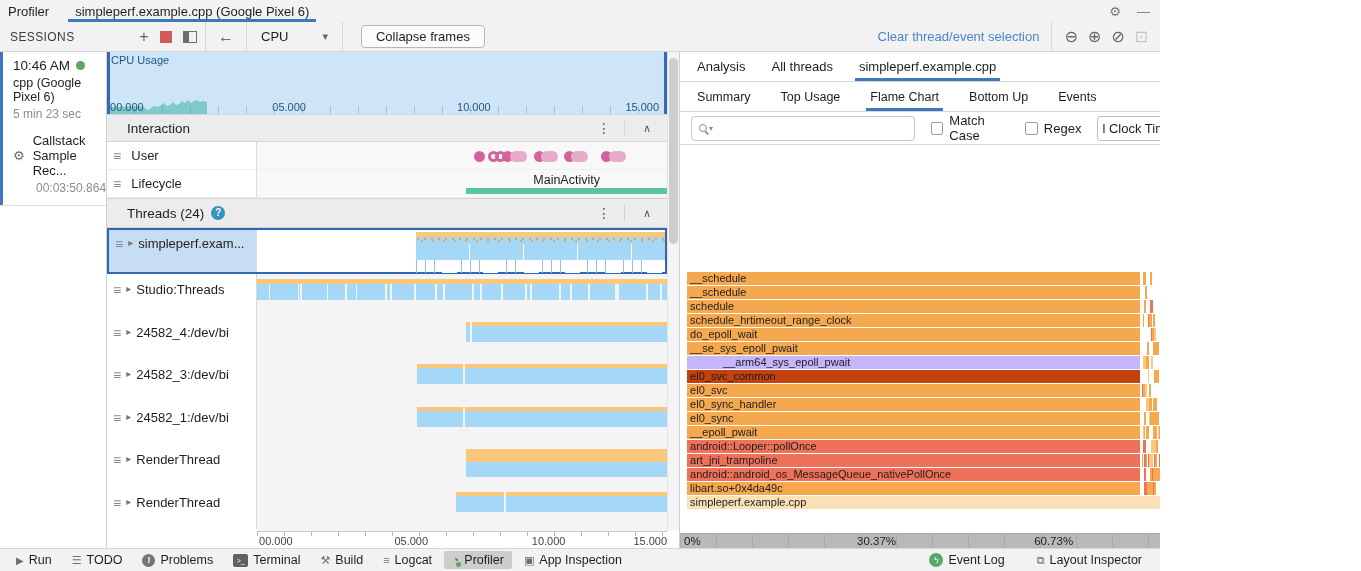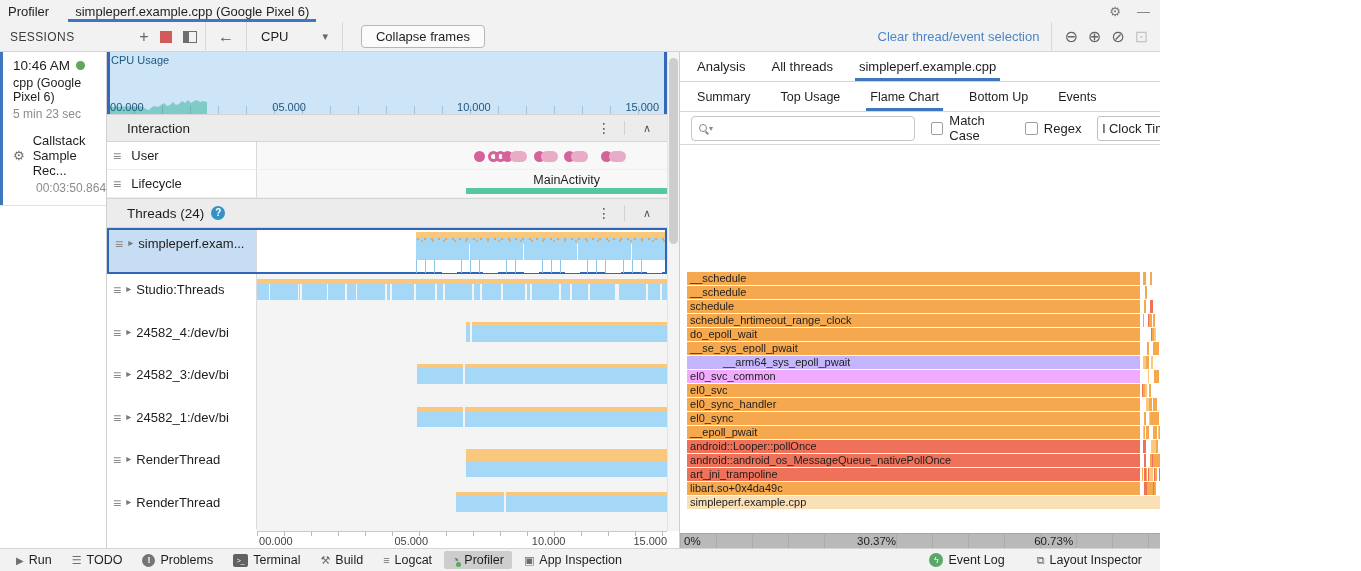--- a/index.html
+++ b/index.html
@@ -490,21 +490,21 @@
               <div class="fmain" style="width: 83.5%; background: #c4b5fd; padding-left: 36px;">__arm64_sys_epoll_pwait</div>
               <div class="ffrag" style="left: 84.0626%; width: 0.557359%; background: rgb(251, 201, 125);"></div>
               <div class="ffrag" style="left: 85.6396%; width: 0.18576%; background: rgb(246, 168, 78);"></div>
               <div class="ffrag" style="left: 85.5467%; width: 0.46674%; background: rgb(251, 201, 125);"></div>
               <div class="ffrag" style="left: 84.7228%; width: 0.57451%; background: rgb(246, 168, 78);"></div>
               <div class="ffrag" style="left: 97.0586%; width: 0.399042%; background: rgb(246, 168, 78);"></div>
               <div class="ffrag" style="left: 93.9039%; width: 0.44826%; background: rgb(246, 168, 78);"></div>
               <div class="ffrag" style="left: 96.2951%; width: 0.320067%; background: rgb(246, 168, 78);"></div>
             </div>
             <div class="frow">
-              <div class="fmain" style="width: 83.5%; background: #f0abfc;">el0_svc_common</div>
+              <div class="fmain" style="width: 83.5%; background: #c2410c;">el0_svc_common</div>
               <div class="ffrag" style="left: 85.03%; width: 0.264268%; background: rgb(251, 201, 125);"></div>
               <div class="ffrag" style="left: 86.2401%; width: 0.474368%; background: rgb(246, 168, 78);"></div>
               <div class="ffrag" style="left: 86.5746%; width: 0.423724%; background: rgb(246, 168, 78);"></div>
               <div class="ffrag" style="left: 86.484%; width: 0.375688%; background: rgb(246, 168, 78);"></div>
               <div class="ffrag" style="left: 98.1719%; width: 0.406176%; background: rgb(246, 168, 78);"></div>
               <div class="ffrag" style="left: 94.2345%; width: 0.316469%; background: rgb(246, 168, 78);"></div>
             </div>
             <div class="frow">
               <div class="fmain" style="width: 83.5%; background: rgb(246, 168, 78);">el0_svc</div>
               <div class="ffrag" style="left: 85.3667%; width: 0.252082%; background: rgb(246, 168, 78);"></div>
@@ -594,48 +594,20 @@
               <div class="ffrag" style="left: 95.0734%; width: 0.463509%; background: rgb(240, 113, 90);"></div>
               <div class="ffrag" style="left: 91.9447%; width: 0.622622%; background: rgb(246, 168, 78);"></div>
               <div class="ffrag" style="left: 93.1539%; width: 0.497628%; background: rgb(240, 113, 90);"></div>
               <div class="ffrag" style="left: 99.1834%; width: 0.181501%; background: rgb(246, 168, 78);"></div>
               <div class="ffrag" style="left: 92.3054%; width: 0.262256%; background: rgb(246, 168, 78);"></div>
               <div class="ffrag" style="left: 89.4307%; width: 0.577411%; background: rgb(251, 201, 125);"></div>
               <div class="ffrag" style="left: 93.4494%; width: 0.622379%; background: rgb(240, 113, 90);"></div>
               <div class="ffrag" style="left: 92.7619%; width: 0.236987%; background: rgb(240, 113, 90);"></div>
               <div class="ffrag" style="left: 95.6189%; width: 0.531251%; background: rgb(240, 113, 90);"></div>
               <div class="ffrag" style="left: 86.5853%; width: 0.390975%; background: rgb(246, 168, 78);"></div>
-            </div>
-            <div class="frow">
-              <div class="fmain" style="width: 83.5%; background: rgb(240, 113, 90);">android::android_os_MessageQueue_nativePollOnce</div>
-              <div class="ffrag" style="left: 85.3935%; width: 0.556118%; background: rgb(240, 113, 90);"></div>
-              <div class="ffrag" style="left: 85.4329%; width: 0.458058%; background: rgb(240, 113, 90);"></div>
-              <div class="ffrag" style="left: 84.2703%; width: 0.433808%; background: rgb(240, 113, 90);"></div>
-              <div class="ffrag" style="left: 85.4217%; width: 0.361373%; background: rgb(246, 168, 78);"></div>
-              <div class="ffrag" style="left: 86.1291%; width: 0.476491%; background: rgb(246, 168, 78);"></div>
-              <div class="ffrag" style="left: 86.0204%; width: 0.390813%; background: rgb(246, 168, 78);"></div>
-              <div class="ffrag" style="left: 94.4952%; width: 0.449667%; background: rgb(246, 168, 78);"></div>
-              <div class="ffrag" style="left: 96.4277%; width: 0.511073%; background: rgb(251, 201, 125);"></div>
-              <div class="ffrag" style="left: 97.6709%; width: 0.48733%; background: rgb(246, 168, 78);"></div>
-              <div class="ffrag" style="left: 88.4527%; width: 0.27749%; background: rgb(251, 201, 125);"></div>
-              <div class="ffrag" style="left: 89.144%; width: 0.60297%; background: rgb(240, 113, 90);"></div>
-              <div class="ffrag" style="left: 96.2128%; width: 0.40933%; background: rgb(251, 201, 125);"></div>
-              <div class="ffrag" style="left: 90.0271%; width: 0.241518%; background: rgb(240, 113, 90);"></div>
-              <div class="ffrag" style="left: 95.607%; width: 0.47292%; background: rgb(240, 113, 90);"></div>
-              <div class="ffrag" style="left: 87.9018%; width: 0.305647%; background: rgb(251, 201, 125);"></div>
-              <div class="ffrag" style="left: 87.7298%; width: 0.22559%; background: rgb(240, 113, 90);"></div>
-              <div class="ffrag" style="left: 96.0269%; width: 0.150262%; background: rgb(246, 168, 78);"></div>
-              <div class="ffrag" style="left: 86.5549%; width: 0.638154%; background: rgb(246, 168, 78);"></div>
-              <div class="ffrag" style="left: 99.1292%; width: 0.454483%; background: rgb(240, 113, 90);"></div>
-              <div class="ffrag" style="left: 96.5124%; width: 0.287452%; background: rgb(240, 113, 90);"></div>
-              <div class="ffrag" style="left: 95.1005%; width: 0.532505%; background: rgb(246, 168, 78);"></div>
-              <div class="ffrag" style="left: 96.101%; width: 0.340053%; background: rgb(246, 168, 78);"></div>
-              <div class="ffrag" style="left: 89.7001%; width: 0.181795%; background: rgb(240, 113, 90);"></div>
-              <div class="ffrag" style="left: 89.4266%; width: 0.531182%; background: rgb(240, 113, 90);"></div>
-              <div class="ffrag" style="left: 90.7137%; width: 0.198798%; background: rgb(240, 113, 90);"></div>
             </div>
             <div class="frow">
               <div class="fmain" style="width: 83.5%; background: rgb(240, 113, 90);">art_jni_trampoline</div>
               <div class="ffrag" style="left: 86.309%; width: 0.413533%; background: rgb(246, 168, 78);"></div>
               <div class="ffrag" style="left: 86.2426%; width: 0.186216%; background: rgb(240, 113, 90);"></div>
               <div class="ffrag" style="left: 84.5389%; width: 0.345193%; background: rgb(246, 168, 78);"></div>
               <div class="ffrag" style="left: 84.397%; width: 0.362532%; background: rgb(240, 113, 90);"></div>
               <div class="ffrag" style="left: 84.0234%; width: 0.182496%; background: rgb(246, 168, 78);"></div>
               <div class="ffrag" style="left: 85.1068%; width: 0.300481%; background: rgb(240, 113, 90);"></div>
               <div class="ffrag" style="left: 85.1403%; width: 0.488826%; background: rgb(251, 201, 125);"></div>
@@ -656,20 +628,48 @@
               <div class="ffrag" style="left: 98.3268%; width: 0.547689%; background: rgb(246, 168, 78);"></div>
               <div class="ffrag" style="left: 91.6946%; width: 0.290444%; background: rgb(246, 168, 78);"></div>
               <div class="ffrag" style="left: 98.9604%; width: 0.516628%; background: rgb(240, 113, 90);"></div>
               <div class="ffrag" style="left: 96.3936%; width: 0.524721%; background: rgb(246, 168, 78);"></div>
               <div class="ffrag" style="left: 95.8765%; width: 0.460194%; background: rgb(251, 201, 125);"></div>
               <div class="ffrag" style="left: 87.5932%; width: 0.54529%; background: rgb(251, 201, 125);"></div>
               <div class="ffrag" style="left: 88.8242%; width: 0.352756%; background: rgb(246, 168, 78);"></div>
               <div class="ffrag" style="left: 96.6063%; width: 0.405425%; background: rgb(240, 113, 90);"></div>
               <div class="ffrag" style="left: 98.7695%; width: 0.645172%; background: rgb(240, 113, 90);"></div>
               <div class="ffrag" style="left: 95.0524%; width: 0.267483%; background: rgb(246, 168, 78);"></div>
+            </div>
+            <div class="frow">
+              <div class="fmain" style="width: 83.5%; background: rgb(240, 113, 90);">android::android_os_MessageQueue_nativePollOnce</div>
+              <div class="ffrag" style="left: 85.3935%; width: 0.556118%; background: rgb(240, 113, 90);"></div>
+              <div class="ffrag" style="left: 85.4329%; width: 0.458058%; background: rgb(240, 113, 90);"></div>
+              <div class="ffrag" style="left: 84.2703%; width: 0.433808%; background: rgb(240, 113, 90);"></div>
+              <div class="ffrag" style="left: 85.4217%; width: 0.361373%; background: rgb(246, 168, 78);"></div>
+              <div class="ffrag" style="left: 86.1291%; width: 0.476491%; background: rgb(246, 168, 78);"></div>
+              <div class="ffrag" style="left: 86.0204%; width: 0.390813%; background: rgb(246, 168, 78);"></div>
+              <div class="ffrag" style="left: 94.4952%; width: 0.449667%; background: rgb(246, 168, 78);"></div>
+              <div class="ffrag" style="left: 96.4277%; width: 0.511073%; background: rgb(251, 201, 125);"></div>
+              <div class="ffrag" style="left: 97.6709%; width: 0.48733%; background: rgb(246, 168, 78);"></div>
+              <div class="ffrag" style="left: 88.4527%; width: 0.27749%; background: rgb(251, 201, 125);"></div>
+              <div class="ffrag" style="left: 89.144%; width: 0.60297%; background: rgb(240, 113, 90);"></div>
+              <div class="ffrag" style="left: 96.2128%; width: 0.40933%; background: rgb(251, 201, 125);"></div>
+              <div class="ffrag" style="left: 90.0271%; width: 0.241518%; background: rgb(240, 113, 90);"></div>
+              <div class="ffrag" style="left: 95.607%; width: 0.47292%; background: rgb(240, 113, 90);"></div>
+              <div class="ffrag" style="left: 87.9018%; width: 0.305647%; background: rgb(251, 201, 125);"></div>
+              <div class="ffrag" style="left: 87.7298%; width: 0.22559%; background: rgb(240, 113, 90);"></div>
+              <div class="ffrag" style="left: 96.0269%; width: 0.150262%; background: rgb(246, 168, 78);"></div>
+              <div class="ffrag" style="left: 86.5549%; width: 0.638154%; background: rgb(246, 168, 78);"></div>
+              <div class="ffrag" style="left: 99.1292%; width: 0.454483%; background: rgb(240, 113, 90);"></div>
+              <div class="ffrag" style="left: 96.5124%; width: 0.287452%; background: rgb(240, 113, 90);"></div>
+              <div class="ffrag" style="left: 95.1005%; width: 0.532505%; background: rgb(246, 168, 78);"></div>
+              <div class="ffrag" style="left: 96.101%; width: 0.340053%; background: rgb(246, 168, 78);"></div>
+              <div class="ffrag" style="left: 89.7001%; width: 0.181795%; background: rgb(240, 113, 90);"></div>
+              <div class="ffrag" style="left: 89.4266%; width: 0.531182%; background: rgb(240, 113, 90);"></div>
+              <div class="ffrag" style="left: 90.7137%; width: 0.198798%; background: rgb(240, 113, 90);"></div>
             </div>
             <div class="frow">
               <div class="fmain" style="width: 83.5%; background: rgb(246, 168, 78);">libart.so+0x4da49c</div>
               <div class="ffrag" style="left: 85.4155%; width: 0.343235%; background: rgb(246, 168, 78);"></div>
               <div class="ffrag" style="left: 85.5784%; width: 0.515441%; background: rgb(240, 113, 90);"></div>
               <div class="ffrag" style="left: 84.5025%; width: 0.524308%; background: rgb(240, 113, 90);"></div>
               <div class="ffrag" style="left: 86.1219%; width: 0.307055%; background: rgb(246, 168, 78);"></div>
               <div class="ffrag" style="left: 84.8992%; width: 0.503985%; background: rgb(246, 168, 78);"></div>
               <div class="ffrag" style="left: 84.3811%; width: 0.367014%; background: rgb(246, 168, 78);"></div>
               <div class="ffrag" style="left: 84.2658%; width: 0.568596%; background: rgb(240, 113, 90);"></div>

